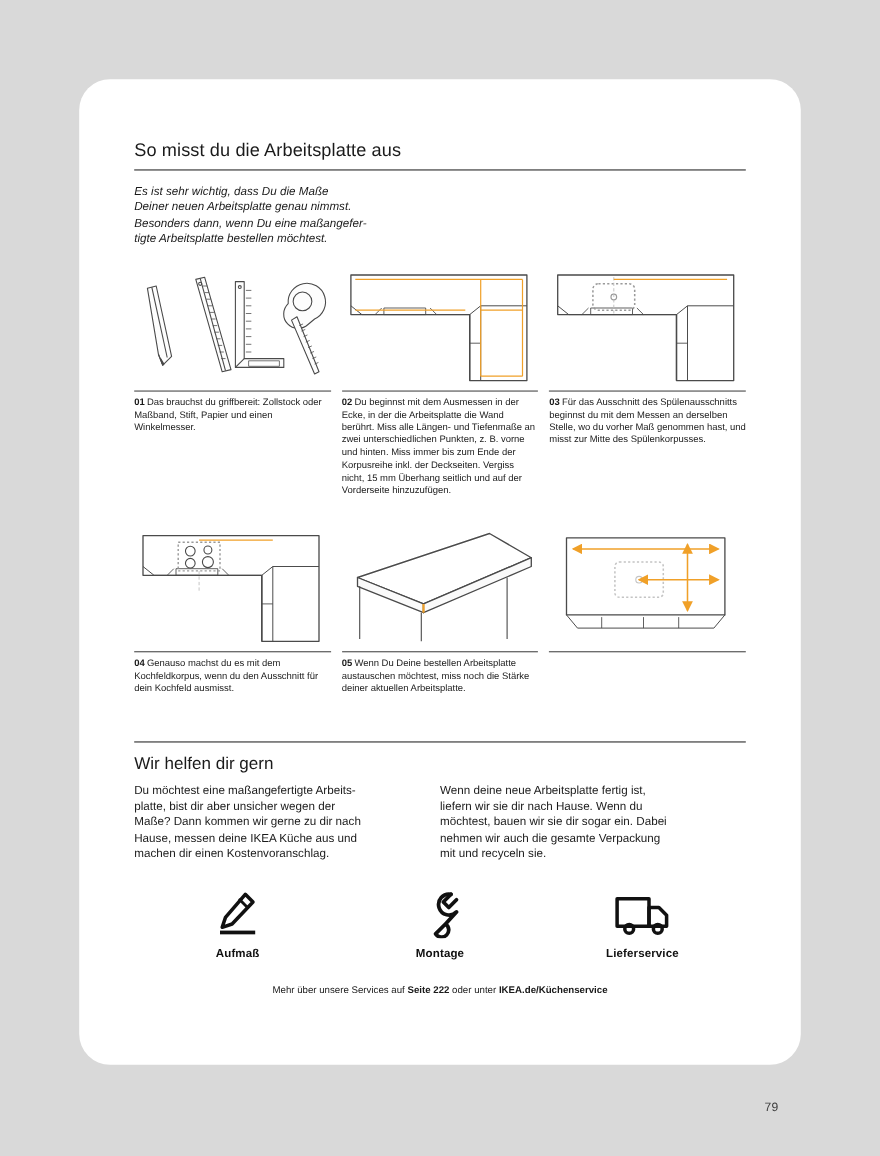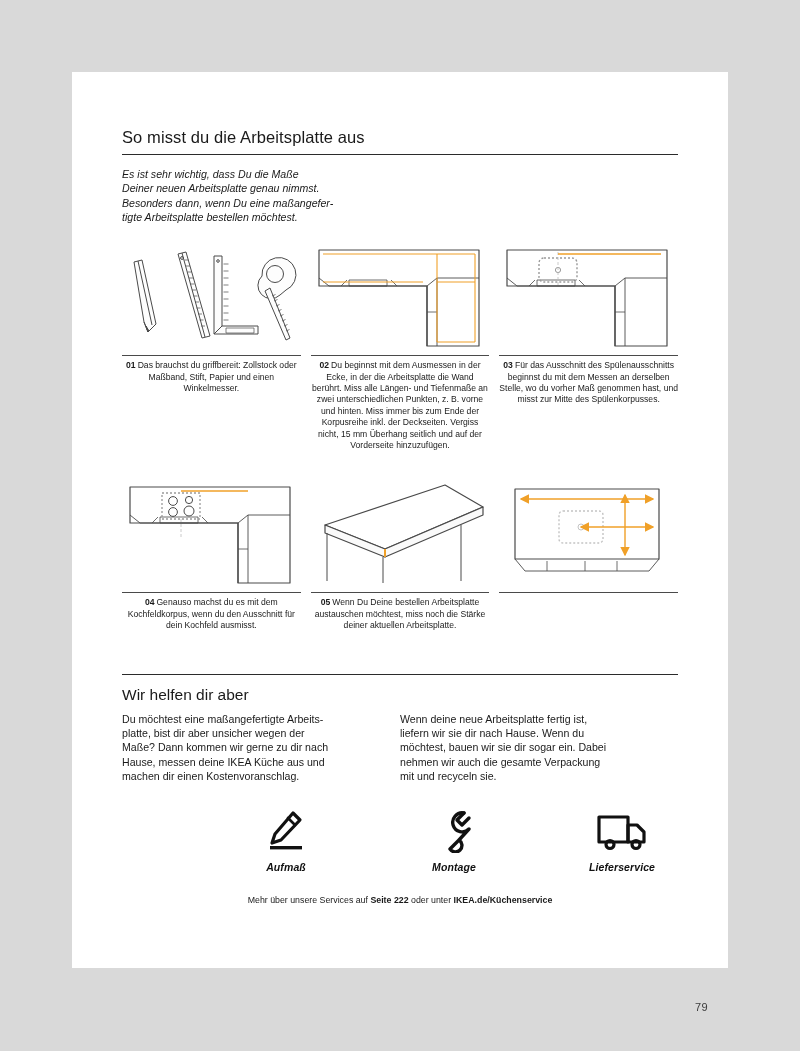--- a/index.html
+++ b/index.html
@@ -14,20 +14,21 @@
     -webkit-font-smoothing: antialiased;
     overflow: hidden;
   }
   .page {
     position: absolute;
     left: 72px;
     top: 72px;
     width: 656px;
     height: 896px;
     background: #ffffff;
+    border-radius: 28px;
   }
   .content {
     position: absolute;
     left: 50px;
     top: 56px;
     width: 556px;
   }
   .page-number {
     position: absolute;
     left: 695px;
@@ -59,21 +60,20 @@
     white-space: pre-line;
     font-style: italic;
   }
 
   
   .steps {
     display: grid;
     grid-template-columns: 1fr 1fr 1fr;
     column-gap: 10px;
     margin-top: 16px;
-    text-align: center;
   }
   .step { position: relative; }
   .fig {
     height: 112px;
     display: block;
   }
   .fig svg { display: block; }
   .cap-rule {
     border: 0;
     border-top: 1px solid #4a4a4a;
@@ -117,24 +117,23 @@
     line-height: 14.3px;
     color: #1a1a1a;
     margin: 0;
     white-space: pre-line;
   }
   .help-col-right { padding-top: 0px; }
 
   
   .services {
     display: flex;
-    justify-content: flex-end;
-    gap: 56px;
+    justify-content: center;
+    gap: 72px;
     margin-top: 26px;
-    font-style: italic;
   }
   .service {
     text-align: center;
     width: 112px;
   }
   .service .icon {
     height: 44px;
     display: flex;
     align-items: flex-end;
     justify-content: center;
@@ -326,21 +325,21 @@
             </g>
           </svg>
         </div>
         <hr class="cap-rule">
       </div>
 
     </div>
 
     <div class="help">
       <hr class="help-rule">
-      <h2 class="help-title">Wir helfen dir aber</h2>
+      <h2 class="help-title">Wir helfen dir gern</h2>
       <div class="help-cols">
         <p>Du möchtest eine maßangefertigte Arbeits-
 platte, bist dir aber unsicher wegen der
 Maße? Dann kommen wir gerne zu dir nach
 Hause, messen deine IKEA Küche aus und
 machen dir einen Kostenvoranschlag.</p>
         <p class="help-col-right">Wenn deine neue Arbeitsplatte fertig ist,
 liefern wir sie dir nach Hause. Wenn du
 möchtest, bauen wir sie dir sogar ein. Dabei
 nehmen wir auch die gesamte Verpackung

